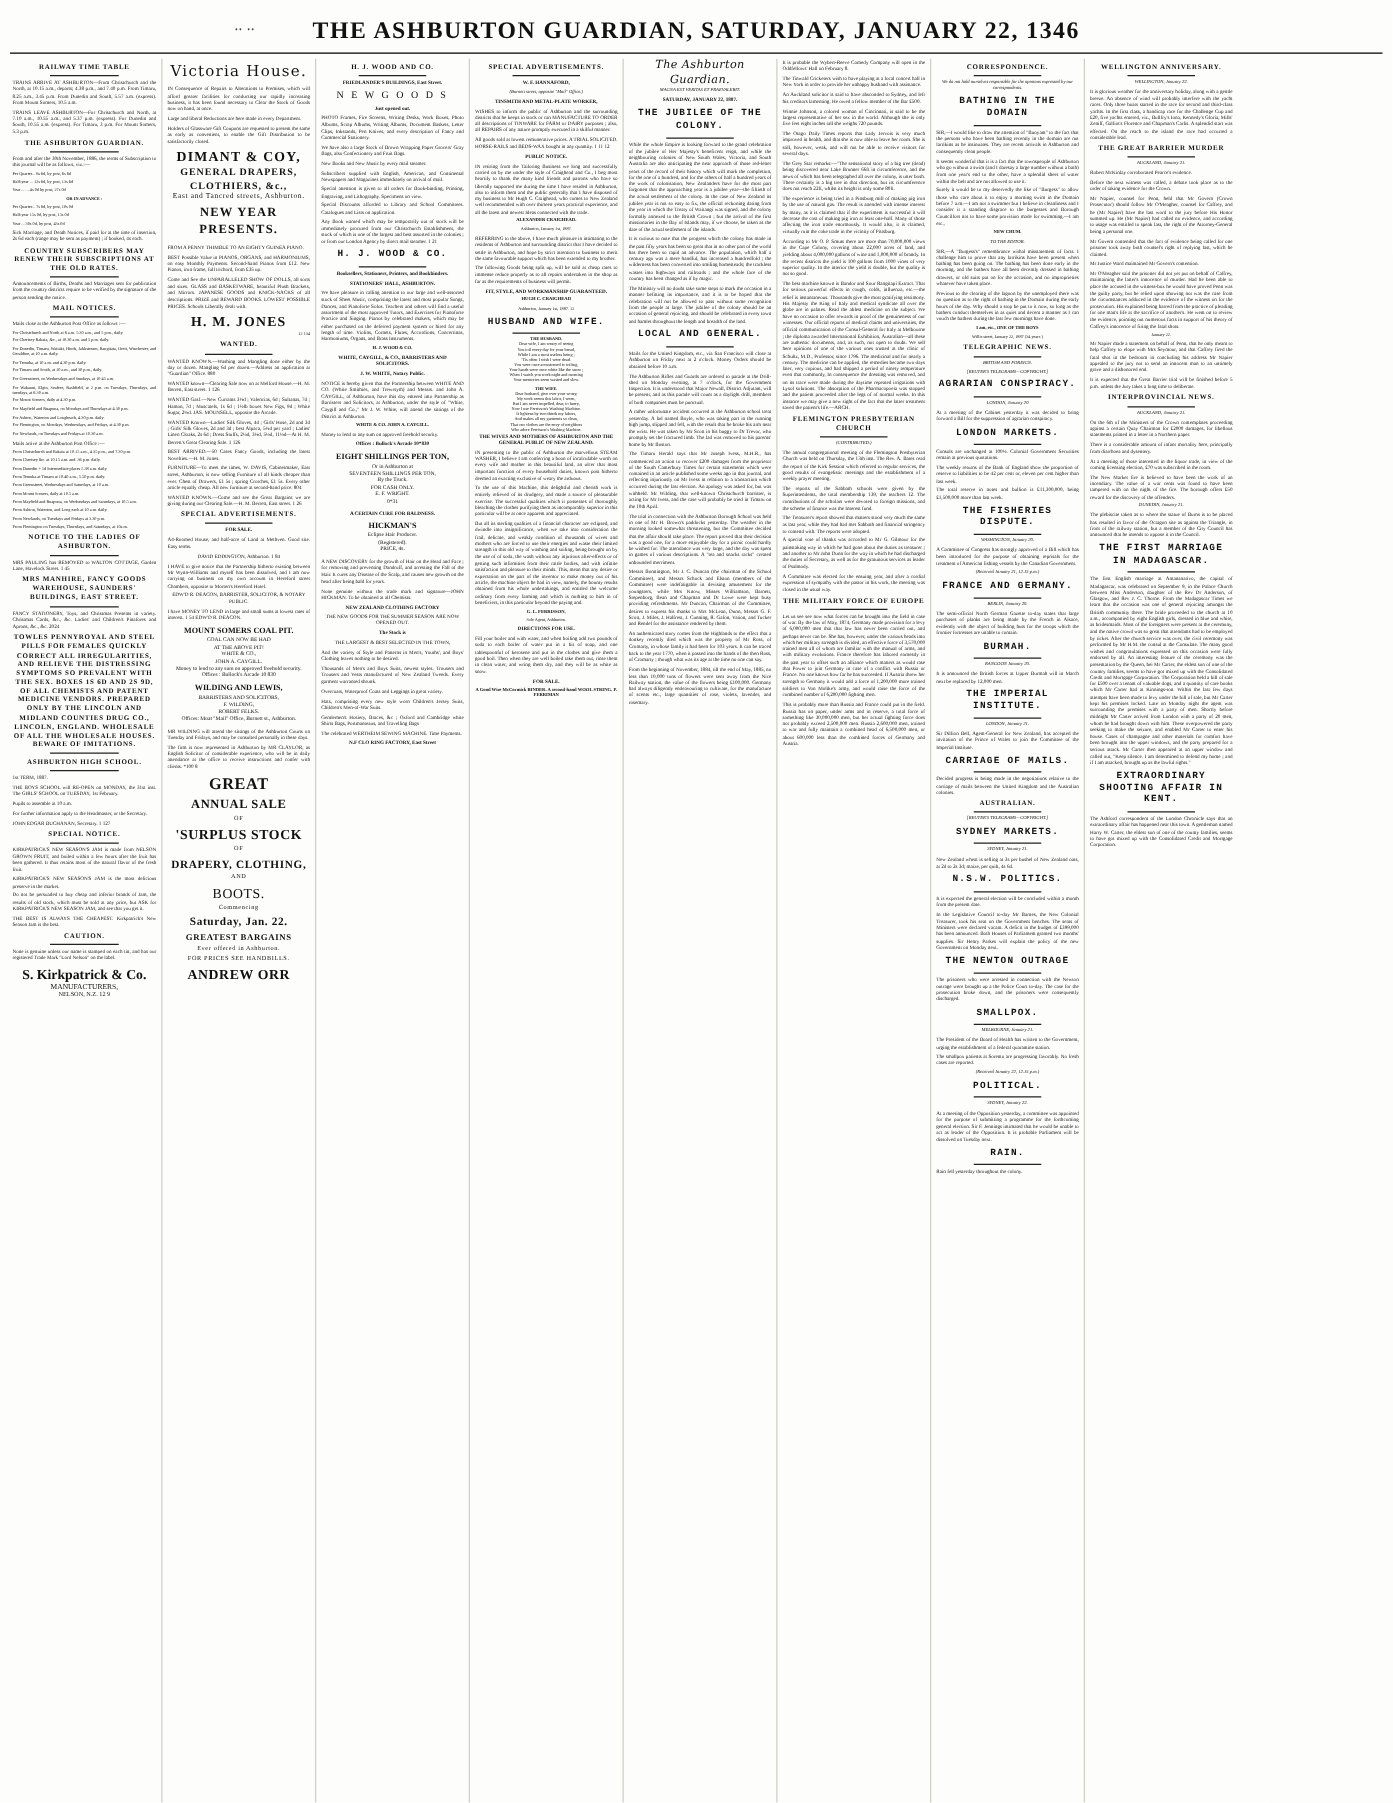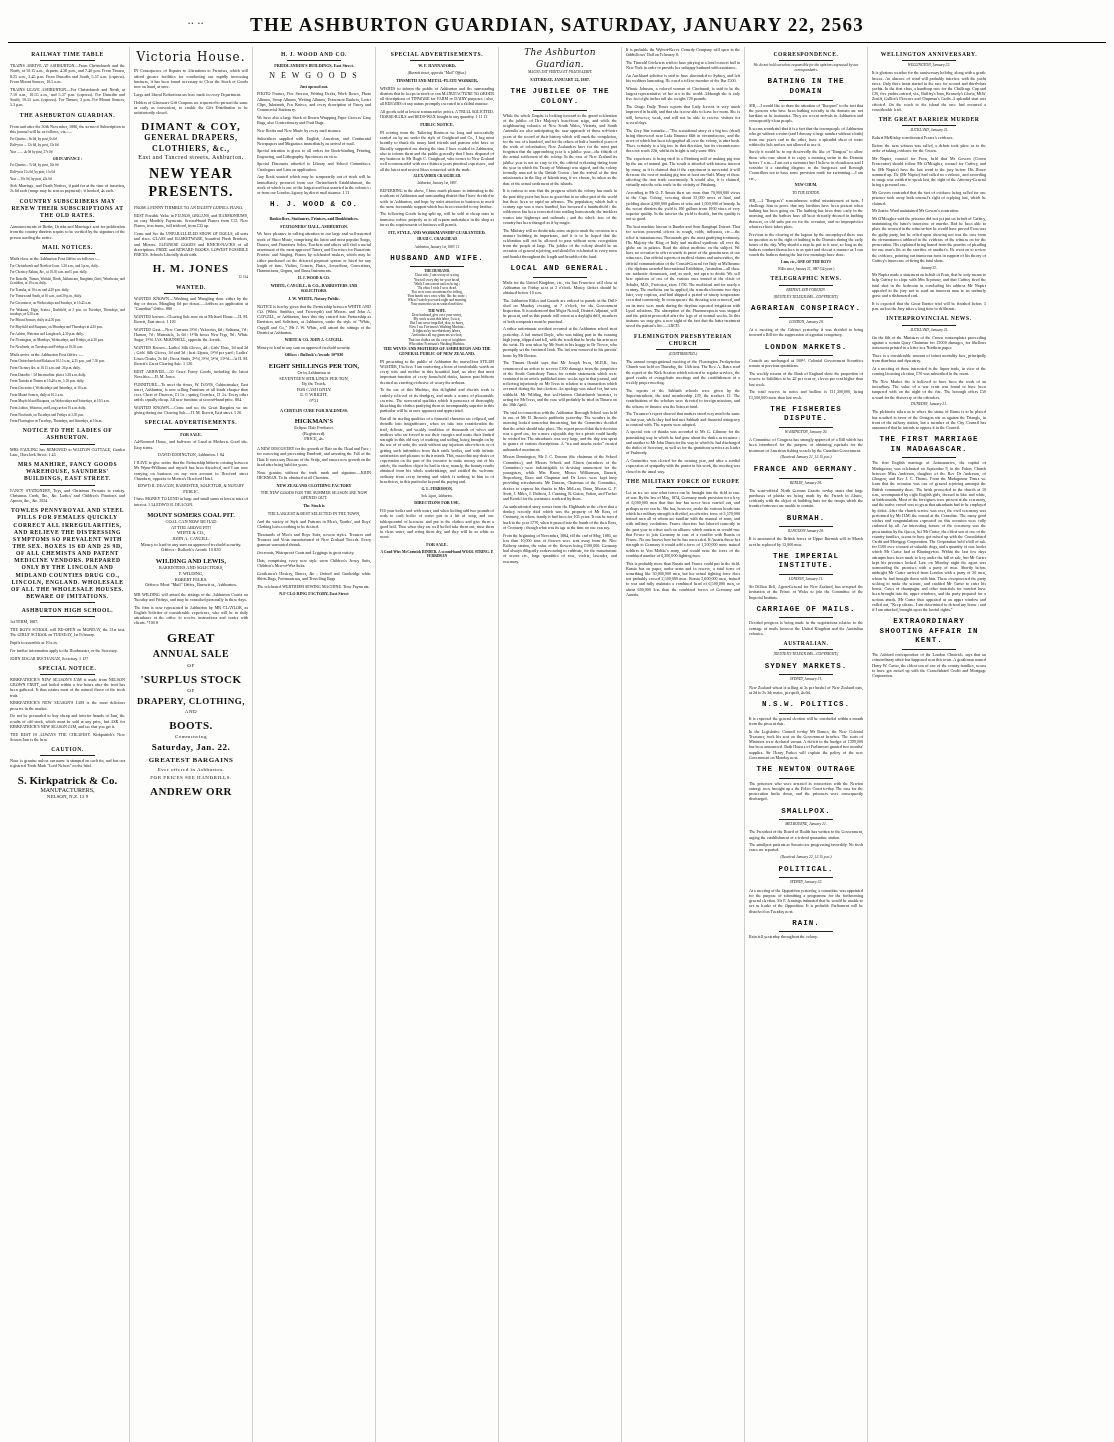--- a/index.html
+++ b/index.html
@@ -90,21 +90,21 @@
   }
   .justify{text-align:justify;}
 </style>
 </head>
 <body>
 
 <div class="page">
 
   <div class="masthead">
     <span class="tinydots">.. ..</span>
-    <span>THE ASHBURTON GUARDIAN, SATURDAY, JANUARY 22, 2563</span>
+    <span>THE ASHBURTON GUARDIAN, SATURDAY, JANUARY 22, 1346</span>
   </div>
 
   <div class="columns" id="cols">
       <div class="col">
         <h2 class="head">RAILWAY TIME TABLE</h2>
         <div class="hr short"></div>
         <p class="justify">TRAINS ARRIVE AT ASHBURTON—From Christchurch and the North, at 10.15 a.m., departs; 4.38 p.m., and 7.40 p.m. From Timaru, 8.25 a.m., 3.45 p.m. From Dunedin and South, 5.57 a.m. (express). From Mount Somers, 10.5 a.m.</p>
         <p class="justify">TRAINS LEAVE ASHBURTON—For Christchurch and North, at 7.10 a.m., 10.55 a.m., and 5.37 p.m. (express). For Dunedin and South, 10.55 a.m. (express). For Timaru, 3 p.m. For Mount Somers, 5.3 p.m.</p>
         <h2 class="head">THE ASHBURTON GUARDIAN.</h2>
         <div class="hr short"></div>
@@ -179,21 +179,21 @@
       <div class="col">
         <div class="vh">Victoria House.</div>
         <p class="justify">IN Consequence of Repairs to Alterations to Premises, which will afford greater facilities for conducting our rapidly increasing business, it has been found necessary to Clear the Stock of Goods now on hand, at once.</p>
         <p class="justify">Large and liberal Reductions are here made in every Department.</p>
         <p class="justify">Holders of Glassware Gift Coupons are requested to present the same as early as convenient, to enable the Gift Distribution to be satisfactorily closed.</p>
         <div class="adbox">
           <div class="l1">DIMANT &amp; COY,</div>
           <div class="l2">GENERAL DRAPERS, CLOTHIERS, &amp;c.,</div>
           <div class="l3">East and Tancred streets, Ashburton.</div>
         </div>
-        <div class="adbox" style="font-size: 14px; font-weight: bold; letter-spacing: 1px;">NEW YEAR PRESENTS.</div>
+        <div class="adbox" style="font-size: 10px; font-weight: bold; letter-spacing: 1px;">NEW YEAR PRESENTS.</div>
         <p class="justify">FROM A PENNY THIMBLE TO AN EIGHTY GUINEA PIANO.</p>
         <p class="justify">BEST Possible Value in PIANOS, ORGANS, and HARMONIUMS, on easy Monthly Payments. Second-hand Pianos from £12. New Pianos, iron frame, full trichord, from £35 up.</p>
         <p class="justify">Come and See the UNPARALLELED SHOW OF DOLLS, all sorts and sizes. GLASS and BASKETWARE, beautiful Plush Brackets, and Mirrors. JAPANESE GOODS and KNICK-NACKS of all descriptions. PRIZE and REWARD BOOKS. LOWEST POSSIBLE PRICES. Schools Liberally dealt with.</p>
         <div class="adbox">
           <div class="l1">H. M. JONES</div>
           <div class="tiny" style="text-align: right;">12 134</div>
         </div>
         <h2 class="head">Wanted.</h2>
         <div class="hr short"></div>
         <p class="justify">WANTED KNOWN.—Washing and Mangling done either by the day or dozen. Mangling 6d per dozen.—Address an application at "Guardian" Office. 880</p>
@@ -230,21 +230,21 @@
         <p class="justify">MR WILDING will attend the sittings of the Ashburton Courts on Tuesday and Fridays, and may be consulted personally in these days.</p>
         <p class="justify">The firm is now represented in Ashburton by MR CLAYLOR, as English Solicitor of considerable experience, who will be in daily attendance at the office to receive instructions and confer with clients. *100 8</p>
         <div class="adbox">
           <div style="font-size: 13px; font-weight: bold; letter-spacing: 0.5px; margin: 2px 0px;">GREAT</div>
           <div style="font-size: 10px; font-weight: bold; letter-spacing: 0.5px; margin: 2px 0px;">ANNUAL SALE</div>
           <div style="font-size: 5px; font-weight: normal; letter-spacing: 0.5px; margin: 2px 0px;">OF</div>
           <div style="font-size: 11px; font-weight: bold; letter-spacing: 0.5px; margin: 2px 0px;">'SURPLUS STOCK</div>
           <div style="font-size: 5px; font-weight: normal; letter-spacing: 0.5px; margin: 2px 0px;">OF</div>
           <div style="font-size: 9px; font-weight: bold; letter-spacing: 0.5px; margin: 2px 0px;">DRAPERY, CLOTHING,</div>
           <div style="font-size: 5px; font-weight: normal; letter-spacing: 0.5px; margin: 2px 0px;">AND</div>
-          <div style="font-size: 11px; font-weight: bold; letter-spacing: 0.5px; margin: 2px 0px;">BOOTS.</div>
+          <div style="font-size: 11px; font-weight: normal; letter-spacing: 0.5px; margin: 2px 0px;">BOOTS.</div>
           <div style="font-size: 5px; font-weight: normal; letter-spacing: 0.5px; margin: 2px 0px;">Commencing</div>
           <div style="font-size: 9px; font-weight: bold; letter-spacing: 0.5px; margin: 2px 0px;">Saturday, Jan. 22.</div>
           <div style="font-size: 7px; font-weight: bold; letter-spacing: 0.5px; margin: 2px 0px;">GREATEST BARGAINS</div>
           <div style="font-size: 5px; font-weight: normal; letter-spacing: 0.5px; margin: 2px 0px;">Ever offered in Ashburton.</div>
           <div style="font-size: 5px; font-weight: normal; letter-spacing: 0.5px; margin: 2px 0px;">FOR PRICES SEE HANDBILLS.</div>
           <div style="font-size: 11px; font-weight: bold; letter-spacing: 0.5px; margin: 2px 0px;">ANDREW ORR</div>
         </div>
       </div>
       <div class="col">
         <h2 class="head">H. J. WOOD AND CO.</h2>

